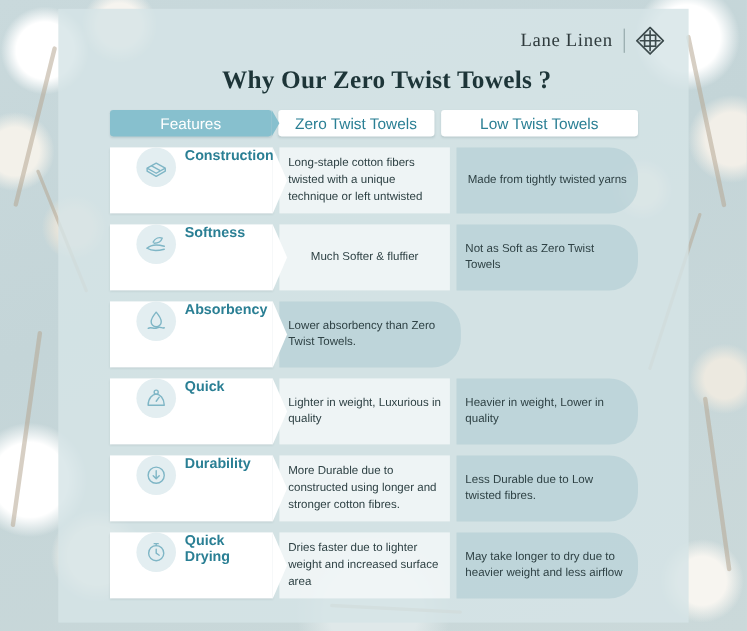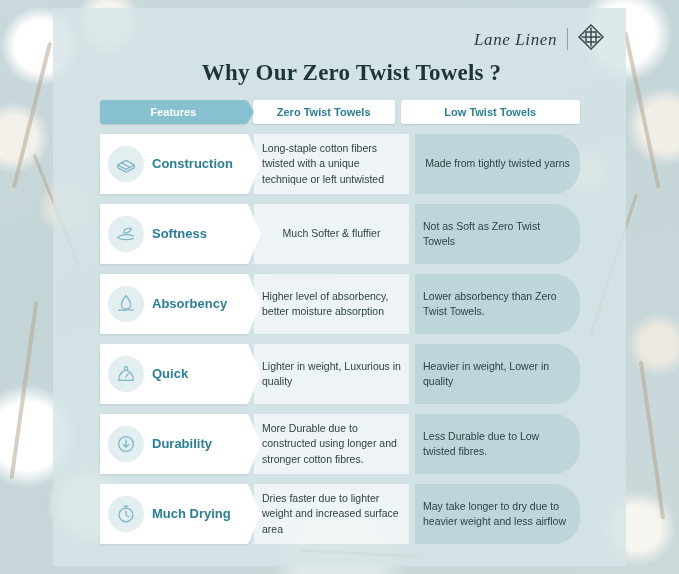--- a/index.html
+++ b/index.html
@@ -60,23 +60,22 @@
     background: rgba(214,228,230,0.82);
     box-sizing: border-box;
   }
 
   
   .brand {
     position: absolute;
     right: 22px;
     top: 16px;
     display: flex;
-    align-items: flex-end;
+    align-items: center;
     gap: 10px;
-    font-style: italic;
   }
   .brand-name {
     font-family: "Liberation Serif", serif;
     font-size: 17px;
     letter-spacing: .6px;
     color: #2f3b3d;
     white-space: nowrap;
   }
   .brand-sep {
     width: 1px;
@@ -110,22 +109,22 @@
   .head-row {
     display: flex;
     gap: 6px;
     align-items: stretch;
     height: 24px;
     margin-bottom: 10px;
   }
   .head-cell {
     background: #ffffff;
     color: #2a7f94;
-    font-size: 11px;
-    font-weight: bold;
+    font-size: 14px;
+    font-weight: normal;
     display: flex;
     align-items: center;
     justify-content: center;
     border-radius: 3px;
     box-shadow: 0 1px 2px rgba(40,70,75,.14);
   }
   .head-features {
     width: 148px;
     background: #87c0ce;
     color: #ffffff;
@@ -151,23 +150,23 @@
     gap: 6px;
     margin-bottom: 10px;
     height: 60px;
   }
 
   
   .label-cell {
     width: 148px;
     background: #ffffff;
     display: flex;
-    align-items: center;
+    align-items: flex-start;
     gap: 8px;
-    padding-left: 8px;
+    padding-left: 24px;
     box-sizing: border-box;
     position: relative;
     box-shadow: 0 1px 2px rgba(40,70,75,.12);
   }
   .label-cell::after {
     content: "";
     position: absolute;
     right: -13px;
     top: 0;
     width: 0; height: 0;
@@ -286,21 +285,20 @@
           <div class="icon-box">
             <svg width="22" height="22" viewBox="0 0 24 24">
               <g fill="none" stroke="#7fb6c6" stroke-width="1.4" stroke-linecap="round" stroke-linejoin="round">
                 <path d="M12 3 C12 3 7 9 7 12.5 A5 5 0 0 0 17 12.5 C17 9 12 3 12 3 Z"></path>
                 <path d="M4 19 C7 17.5 10 20 13 18.5 C16 17 18 19.5 20 18.5"></path>
               </g>
             </svg>
           </div>
           <div class="label-text">Absorbency</div>
         </div>
-        <div class="val-cell val-mid">Higher level of absorbency, better moisture absorption</div>
         <div class="val-cell val-last">Lower absorbency than Zero Twist Towels.</div>
       </div>
 
       <div class="row">
         <div class="label-cell">
           <div class="icon-box">
             <svg width="22" height="22" viewBox="0 0 24 24">
               <g fill="none" stroke="#7fb6c6" stroke-width="1.4" stroke-linecap="round" stroke-linejoin="round">
                 <path d="M4 19 C4 12 8.5 8 12 8 C15.5 8 20 12 20 19 Z"></path>
                 <circle cx="12" cy="6" r="2"></circle>
@@ -334,21 +332,21 @@
         <div class="label-cell">
           <div class="icon-box">
             <svg width="22" height="22" viewBox="0 0 24 24">
               <g fill="none" stroke="#7fb6c6" stroke-width="1.4" stroke-linecap="round" stroke-linejoin="round">
                 <circle cx="12" cy="13" r="7.5"></circle>
                 <path d="M12 13 L12 9 M12 13 L15 15"></path>
                 <path d="M10 3.5 L14 3.5 M12 3.5 L12 5.5"></path>
               </g>
             </svg>
           </div>
-          <div class="label-text">Much Drying</div>
+          <div class="label-text">Quick Drying</div>
         </div>
         <div class="val-cell val-mid">Dries faster due to lighter weight and increased surface area</div>
         <div class="val-cell val-last">May take longer to dry due to heavier weight and less airflow</div>
       </div>
 
     </div>
   </div>
 </div>
 
 </body></html>

